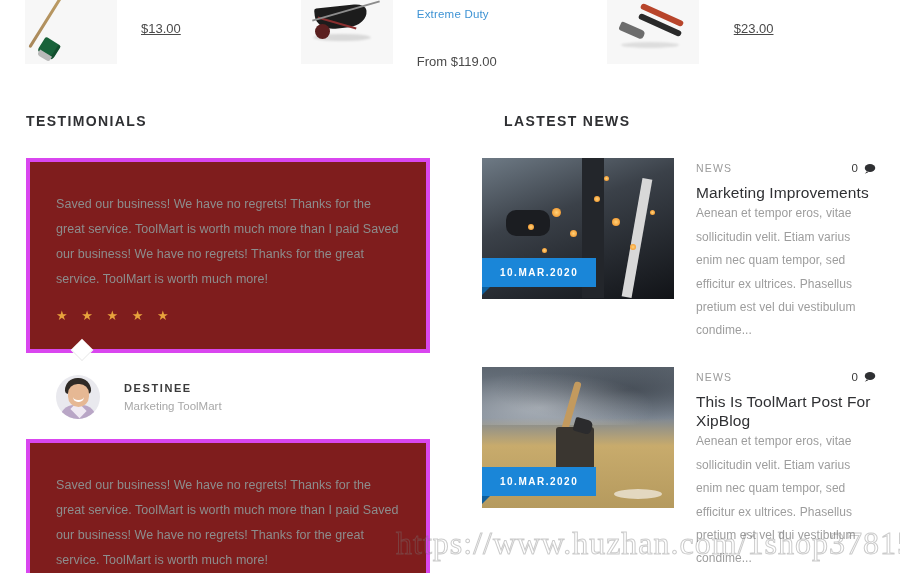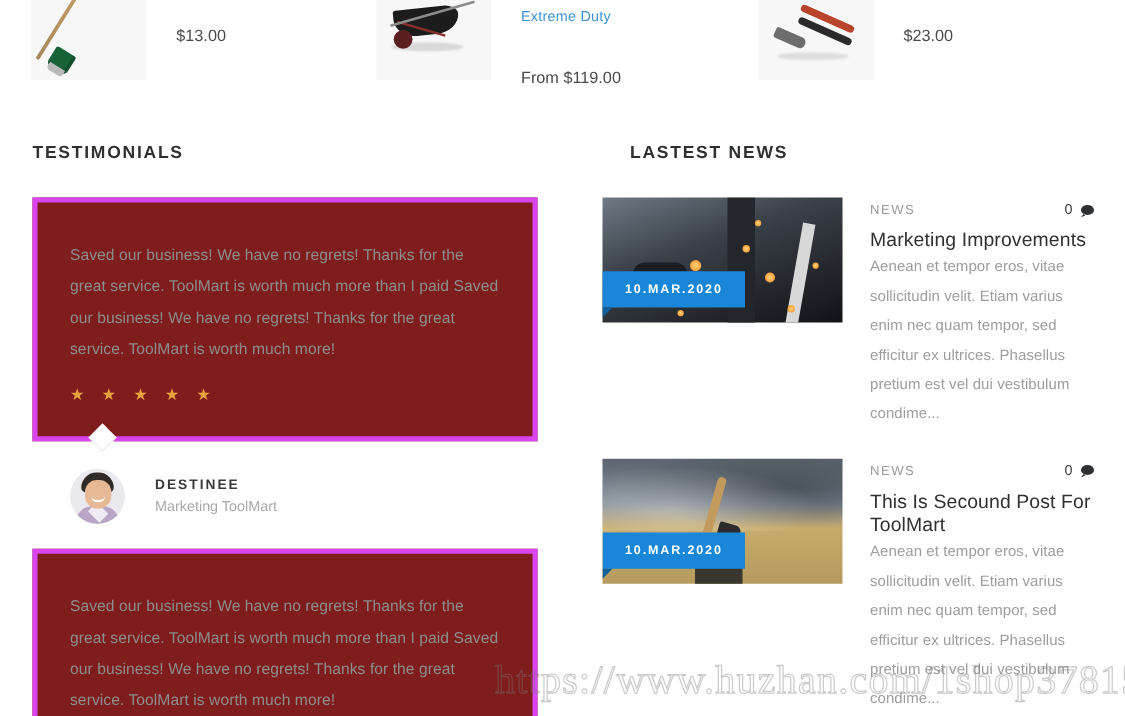--- a/index.html
+++ b/index.html
@@ -15,37 +15,37 @@
   
   .products {
     position: absolute; top: 0; left: 0; width: 900px; height: 88px;
     display: flex;
   }
   .product {
     display: flex; align-items: flex-start;
   }
   .product.p1 { margin-left: 25px; }
   .product.p2 { margin-left: 120px; }
-  .product.p3 { margin-left: 110px; }
+  .product.p3 { margin-left: 110px; gap: 11px; }
   .prod-thumb {
     width: 92px; height: 72px;
     background: #f7f7f7;
     margin-top: -8px;
     position: relative; overflow: hidden;
     flex: none;
   }
   .prod-info { padding-left: 24px; padding-top: 8px; }
   .prod-title {
     font-size: 11.5px; color: #3e93d4; letter-spacing: .2px;
     margin-bottom: 34px; white-space: nowrap;
   }
   .prod-price {
     font-size: 13px; color: #4a4a4a; white-space: nowrap;
   }
-  .prod-price.solo { padding-top: 13px; }
+  .prod-price.solo { padding-top: 13px; text-decoration: underline; }
 
   
   .shovel-handle {
     position: absolute; width: 3px; height: 96px;
     background: linear-gradient(180deg,#c9a96a,#a8875a);
     left: 54px; top: -26px;
     transform: rotate(32deg); transform-origin: top center;
     border-radius: 2px;
   }
   .shovel-blade {
@@ -150,21 +150,21 @@
     color: #3a3a3a; text-transform: uppercase; margin-bottom: 6px;
   }
   .t-role { font-size: 11.5px; color: #a8a8a8; }
 
   
   .news {
     position: absolute; left: 482px; top: 158px; width: 395px;
   }
   .news-item { display: flex; margin-bottom: 24px; }
   .news-thumb {
-    width: 192px; height: 100px; flex: none;
+    width: 192px; height: 141px; flex: none;
     position: relative; overflow: hidden;
   }
   .news-date {
     position: absolute; left: 0; bottom: 12px;
     background: #1a86d8; color: #fff;
     font-size: 10px; font-weight: bold; letter-spacing: 1.5px;
     padding: 9px 18px;
   }
   .news-date:after {
     content:""; position:absolute; left:0; bottom:-8px;
@@ -349,21 +349,21 @@
         <div class="news-top">
           <div class="news-cat">NEWS</div>
           <div class="news-comments">
             <span>0</span>
             <svg class="bubble-icon" viewBox="0 0 16 12">
               <ellipse cx="8" cy="5.4" rx="6" ry="4.6" fill="#2f3033"></ellipse>
               <path d="M4.5 9 L2 12 L6 10.4 Z" fill="#2f3033"></path>
             </svg>
           </div>
         </div>
-        <div class="news-title">This Is Secound Post For ToolMart</div>
+        <div class="news-title">This Is ToolMart Post For XipBlog</div>
         <div class="news-excerpt">Aenean et tempor eros, vitae sollicitudin velit. Etiam varius enim nec quam tempor, sed efficitur ex ultrices. Phasellus pretium est vel dui vestibulum condime...</div>
       </div>
     </div>
 
   </div>
 
   <div class="watermark">https://www.huzhan.com/1shop37815</div>
 
 </div>
 

